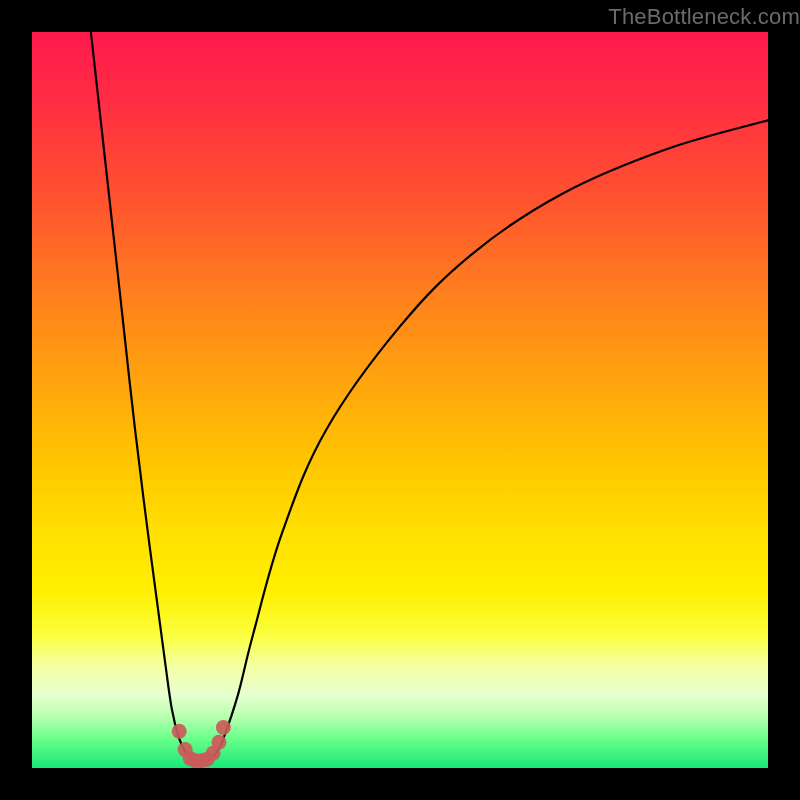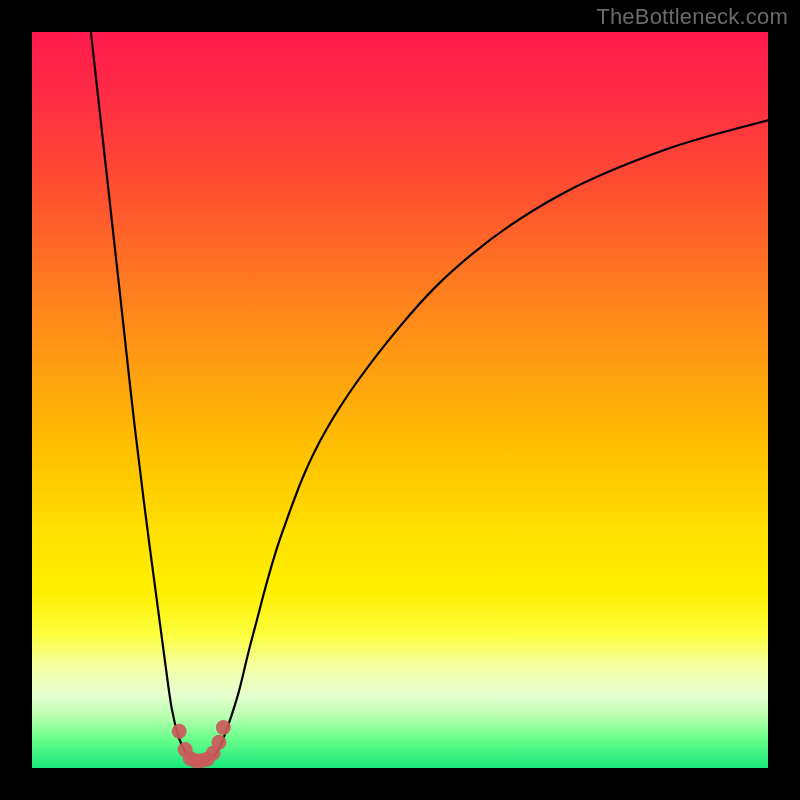--- a/index.html
+++ b/index.html
@@ -40,21 +40,21 @@
       #f4ffa0 86%,
       #e8ffd0 90%,
       #b8ffb0 93%,
       #6aff8a 96%,
       #18e87a 100%
     );
   }
   .watermark {
     position: absolute;
     top: 4px;
-    right: 12px;
+    right: 0;
     color: #6a6a6a;
     font-size: 22px;
     letter-spacing: 0.2px;
     user-select: none;
   }
   svg.curves {
     position: absolute;
     left: 0;
     top: 0;
     width: 736px;

